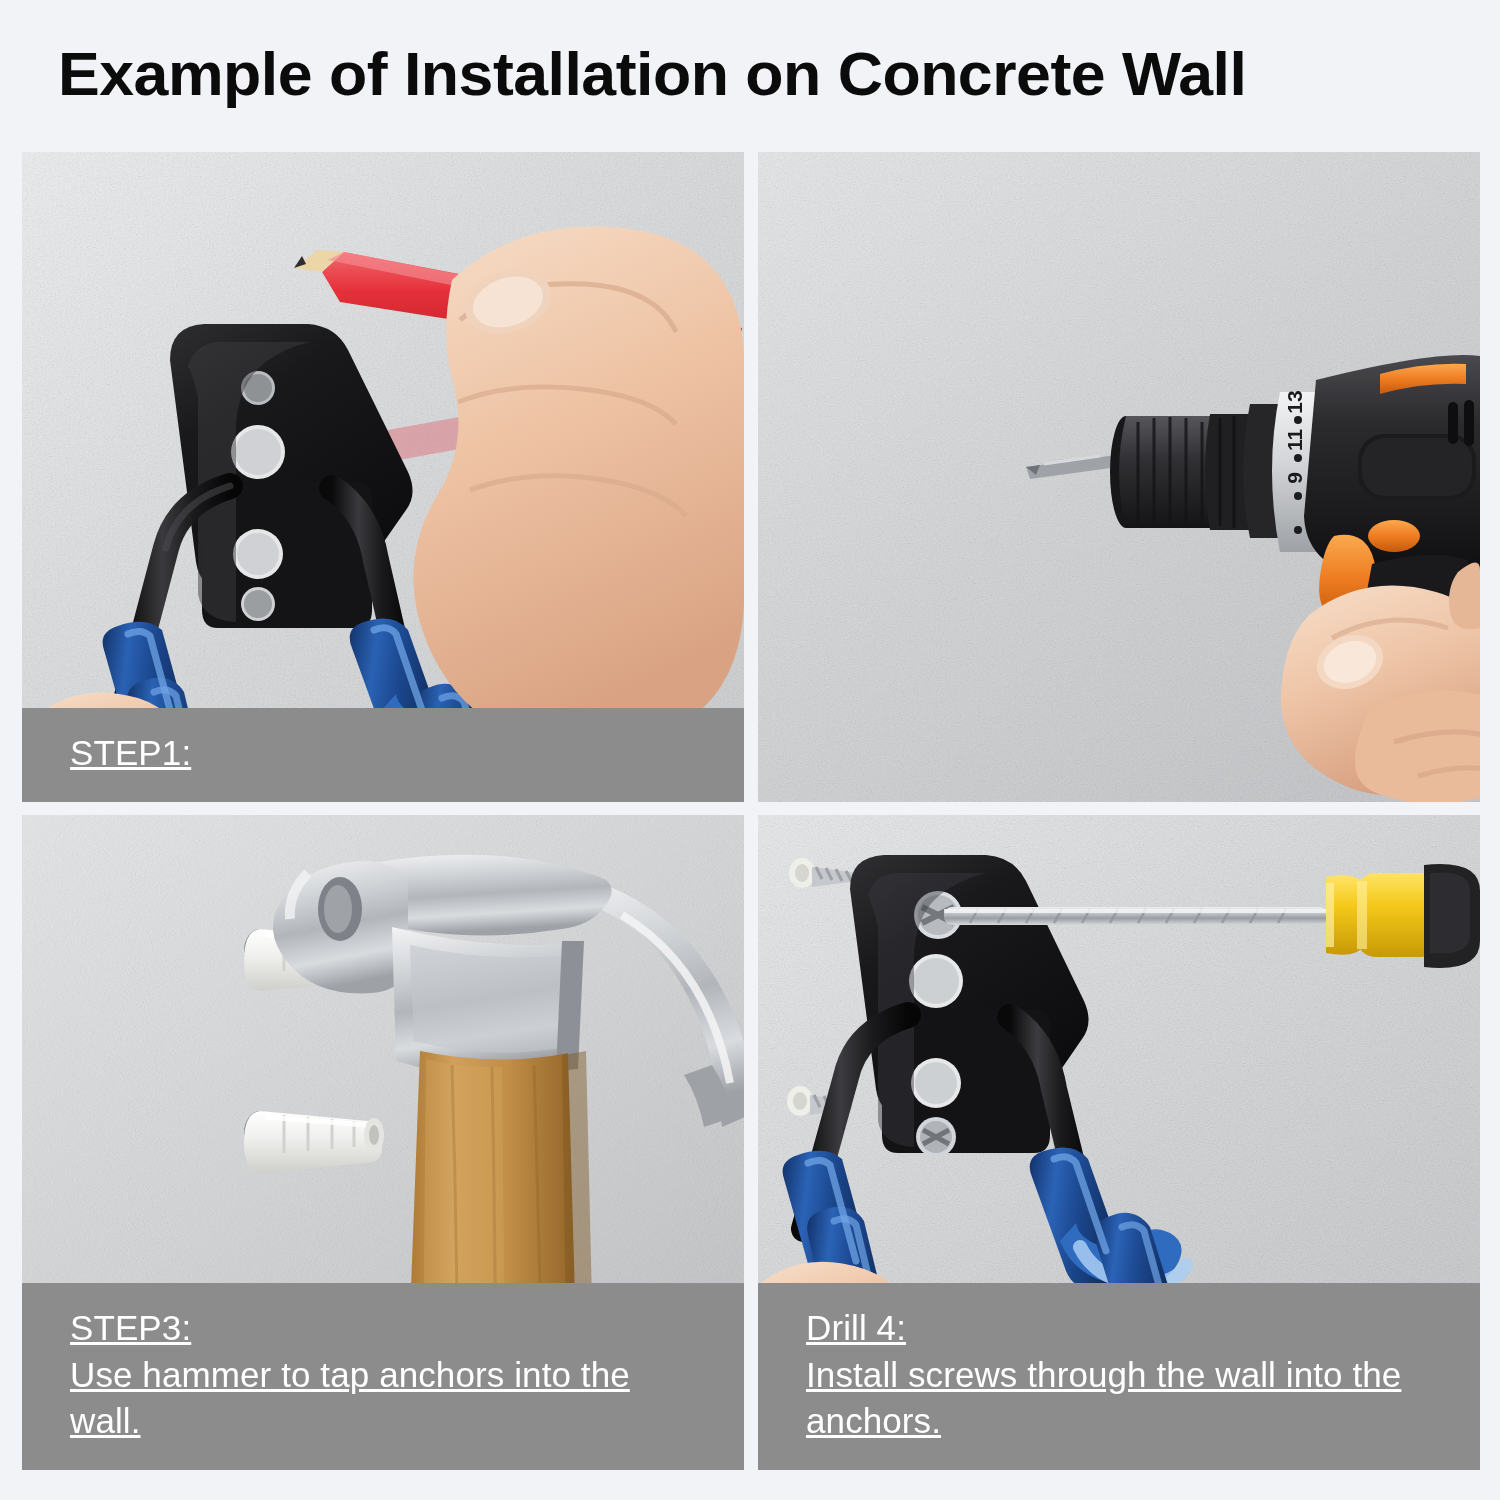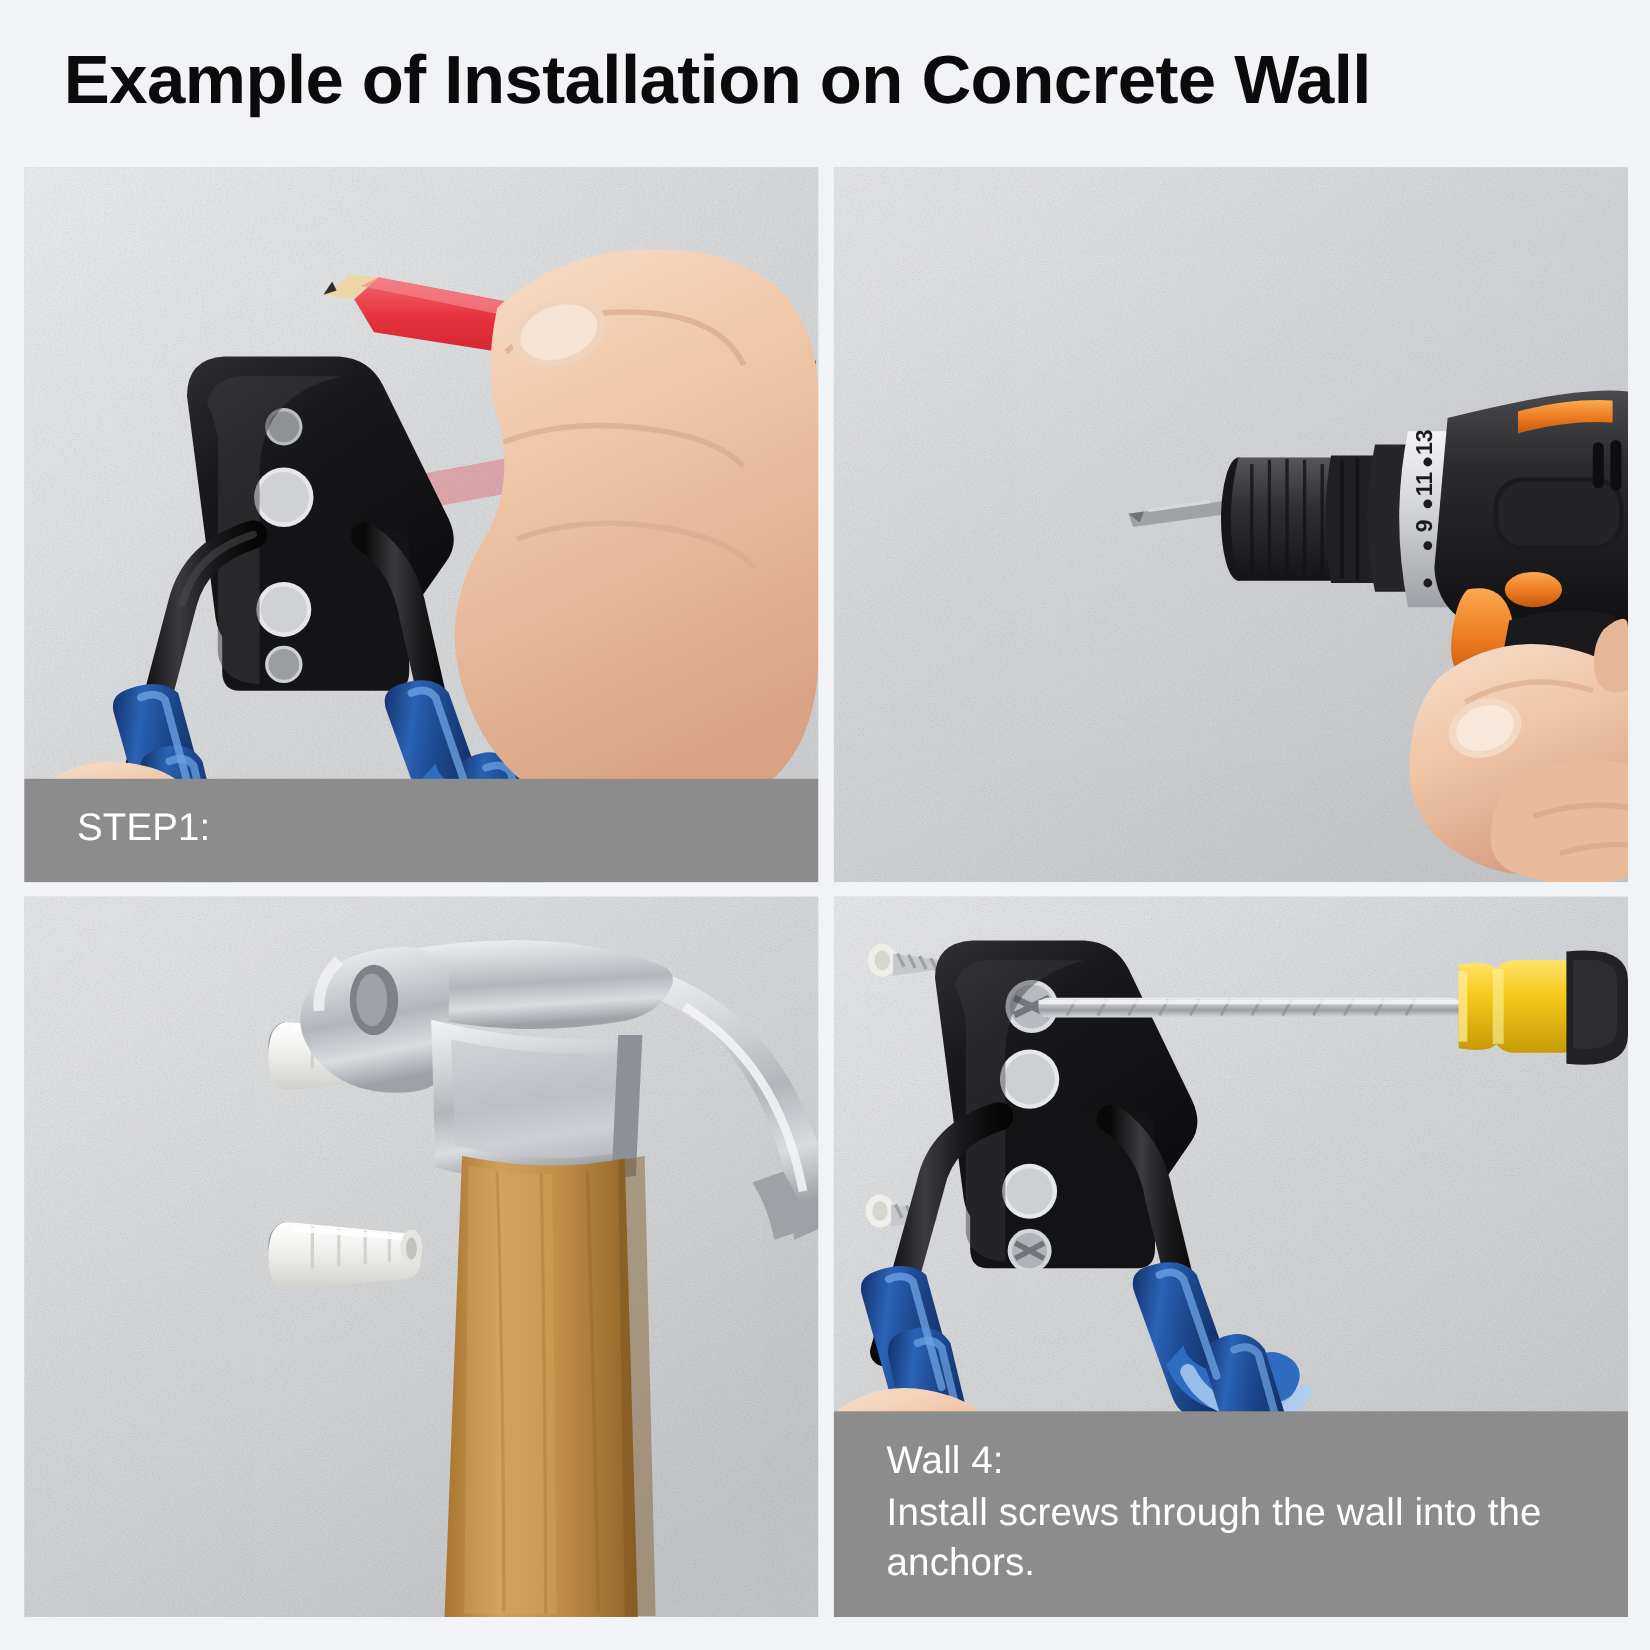--- a/index.html
+++ b/index.html
@@ -48,20 +48,21 @@
   .caption{
     position:absolute;left:0;right:0;bottom:0;
     background:#8c8c8c;
     color:#ffffff;
     padding:22px 48px 26px 48px;
     box-sizing:border-box;
     font-size:35px;
     line-height:1.32;
     font-weight:normal;
     letter-spacing:0.1px;
+    text-decoration:underline;
   }
   .caption .step{display:block;}
   .caption .desc{display:block;}
   .cap-tall{ }
 </style>
 </head>
 <body>
 
 <div id="page">
 
@@ -421,20 +422,24 @@
           <g stroke="#9a6c2c" stroke-width="3" opacity="0.55">
             <path d="M430 250 q6 200 6 400" fill="none"></path>
             <path d="M470 252 q4 200 4 400" fill="none"></path>
             <path d="M512 250 q6 200 10 400" fill="none"></path>
           </g>
           <path d="M404 244 q40 10 76 8 l4 400 l-84 0z" fill="#d6a860" opacity="0.35"></path>
           <path d="M540 240 q14 -2 24 -4 l10 418 l-28 0z" fill="#7d5621" opacity="0.45"></path>
         </g>
       </svg>
     </div>
+    <div class="caption cap-tall">
+      <span class="step">STEP3:</span>
+      <span class="desc">Use hammer to tap anchors into the wall.</span>
+    </div>
   </div>
 
   <div class="panel">
     <div class="photo">
       <svg viewBox="0 0 722 655" preserveAspectRatio="xMidYMid slice">
         <defs>
           <linearGradient id="wall4" x1="0" y1="0" x2="0.8" y2="1">
             <stop offset="0%" stop-color="#e8e9eb"></stop>
             <stop offset="50%" stop-color="#d4d6d8"></stop>
             <stop offset="100%" stop-color="#c3c5c8"></stop>
@@ -589,19 +594,19 @@
           <path d="M572 68 l0 64" stroke="#fff0a0" stroke-width="8" opacity="0.7" fill="none"></path>
           <rect x="598" y="58" width="84" height="84" rx="20" fill="url(#yellow4)"></rect>
           <path d="M604 66 l0 68" stroke="#fff0a0" stroke-width="10" opacity="0.6" fill="none"></path>
 
           <path d="M666 50 q56 -6 56 26 l0 50 q0 32 -56 26 z" fill="#222225"></path>
           <path d="M672 58 q40 -4 40 18 l0 44 q0 22 -40 18z" fill="#303034" opacity="0.8"></path>
         </g>
       </svg>
     </div>
     <div class="caption cap-tall">
-      <span class="step">Wall 4:</span>
+      <span class="step">Drill 4:</span>
       <span class="desc">Install screws through the wall into the anchors.</span>
     </div>
   </div>
 
 </div>
 </div>
 
 </body></html>

